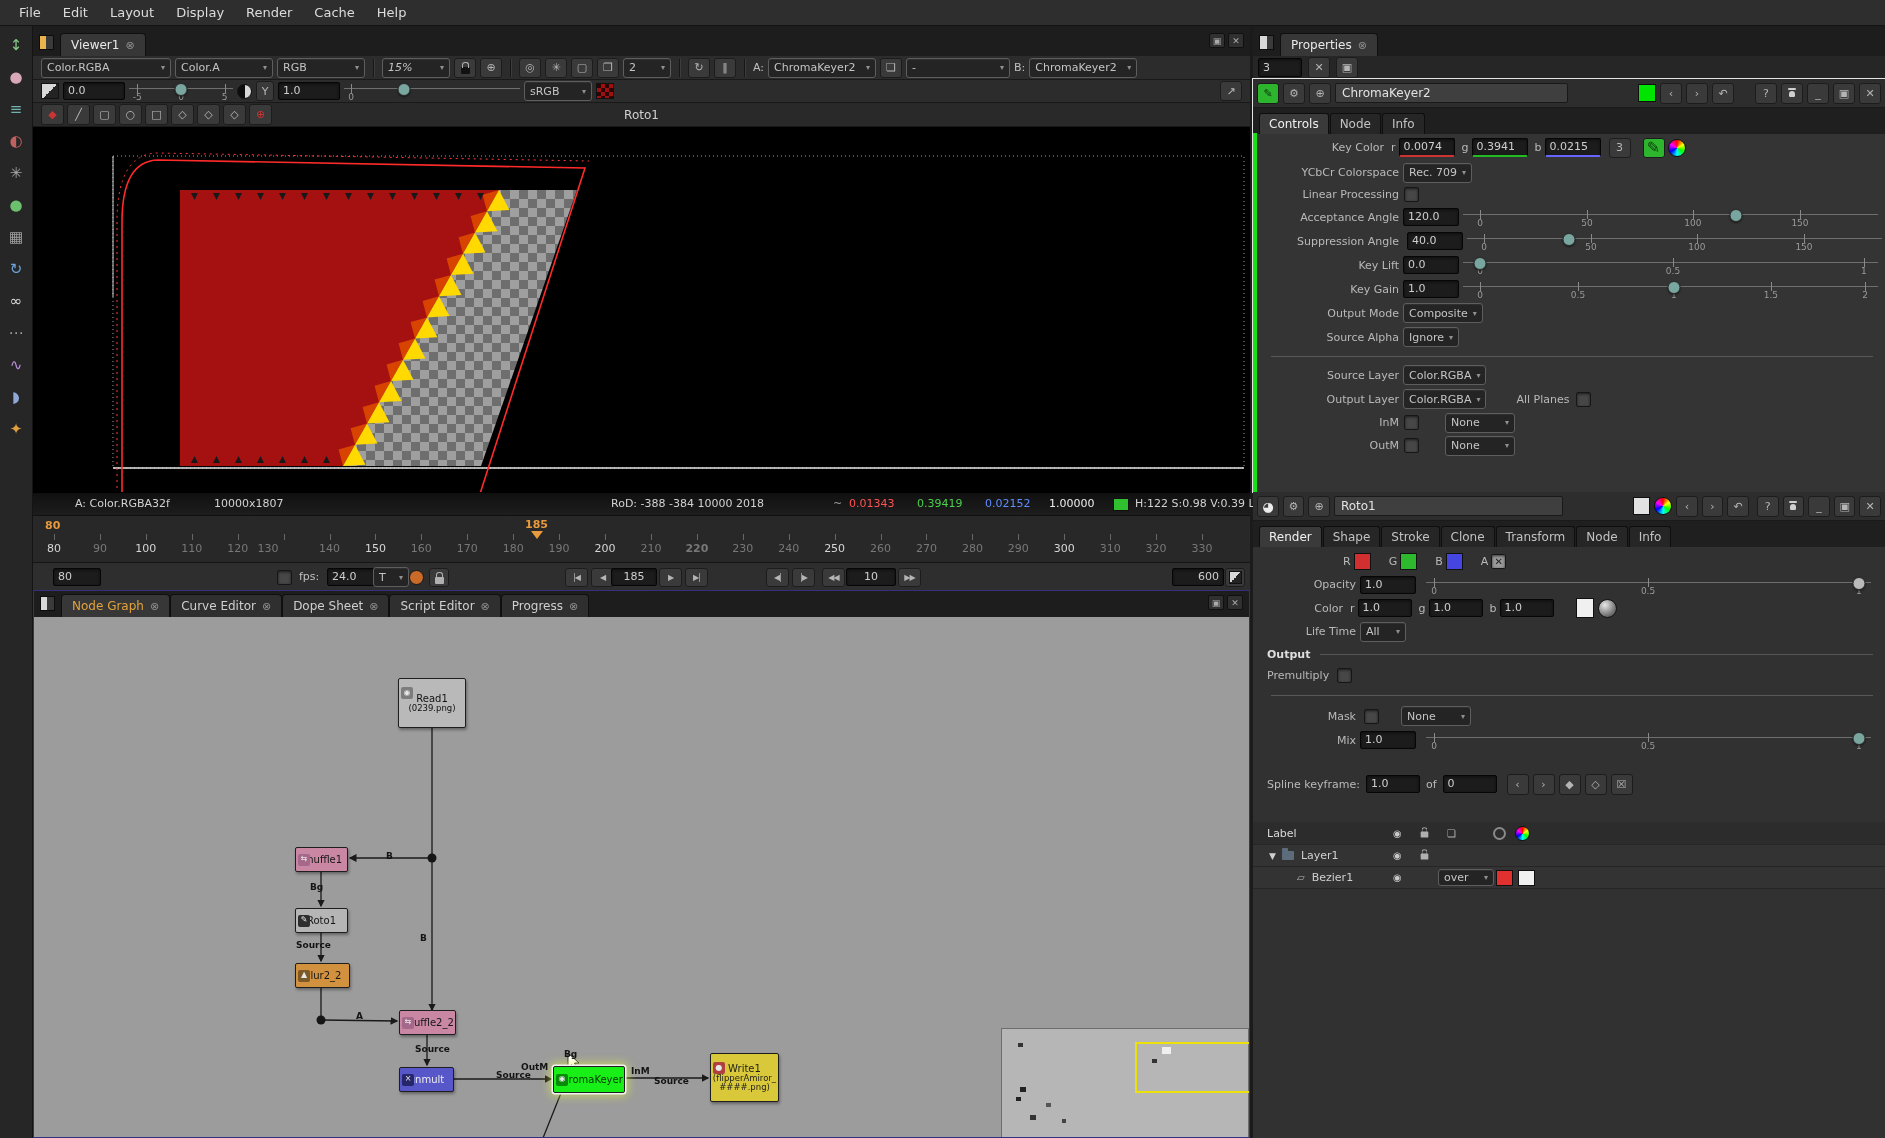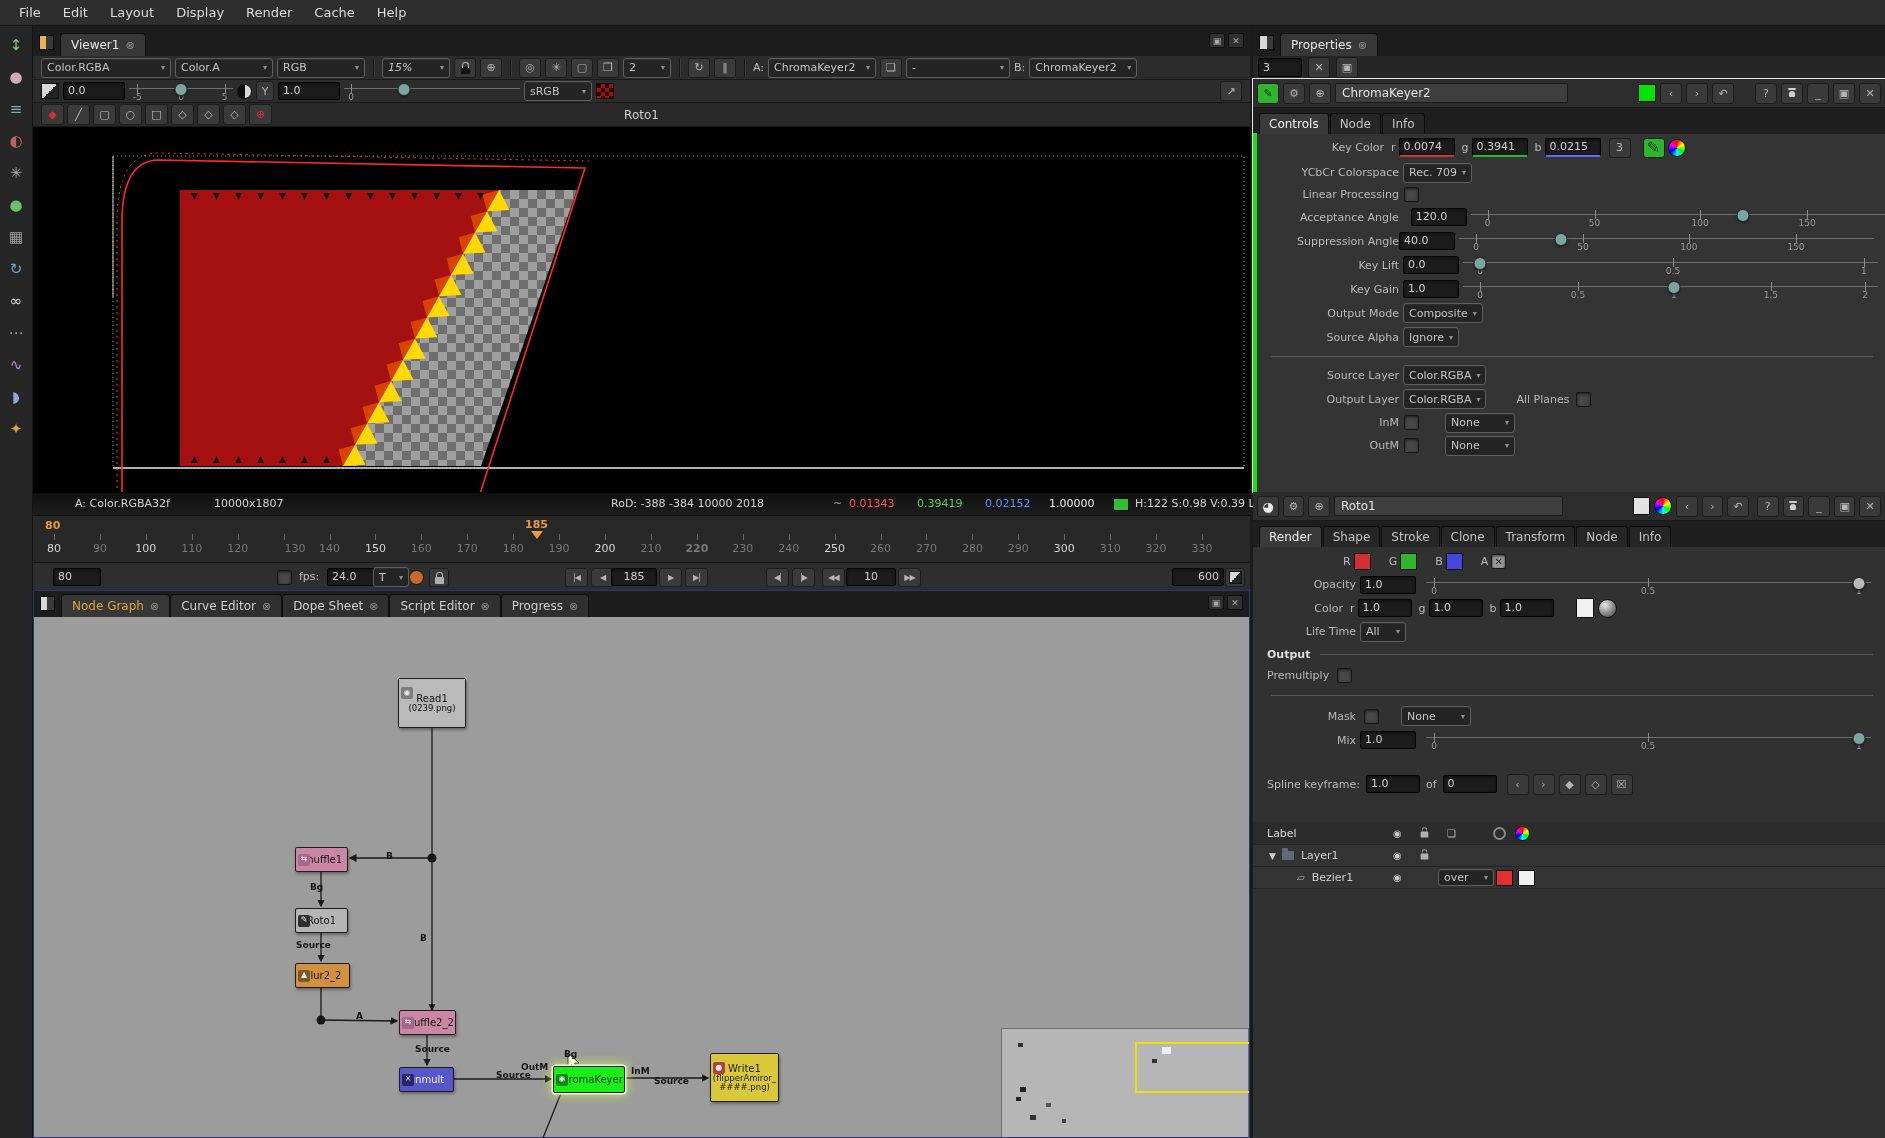--- a/index.html
+++ b/index.html
@@ -328,21 +328,21 @@
       <span class="tlab bright" style="left: 21px;">80</span>
       <div class="ttick" style="left: 66.92px;"></div>
       <span class="tlab" style="left: 66.92px;">90</span>
       <div class="ttick" style="left: 112.84px;"></div>
       <span class="tlab bright" style="left: 112.84px;">100</span>
       <div class="ttick" style="left: 158.76px;"></div>
       <span class="tlab" style="left: 158.76px;">110</span>
       <div class="ttick" style="left: 204.68px;"></div>
       <span class="tlab" style="left: 204.68px;">120</span>
       <div class="ttick" style="left: 250.6px;"></div>
-      <span class="tlab" style="left: 262px;">130</span>
+      <span class="tlab" style="left: 235px;">130</span>
       <div class="ttick" style="left: 296.52px;"></div>
       <span class="tlab" style="left: 296.52px;">140</span>
       <div class="ttick" style="left: 342.44px;"></div>
       <span class="tlab bright" style="left: 342.44px;">150</span>
       <div class="ttick" style="left: 388.36px;"></div>
       <span class="tlab" style="left: 388.36px;">160</span>
       <div class="ttick" style="left: 434.28px;"></div>
       <span class="tlab" style="left: 434.28px;">170</span>
       <div class="ttick" style="left: 480.2px;"></div>
       <span class="tlab" style="left: 480.2px;">180</span>
@@ -593,37 +593,37 @@
           <span>Rec. 709</span>
           <span class="caret">▾</span>
         </span>
     </div>
     <div class="prow" style="height:21px;">
       <span class="plbl w140">Linear Processing</span>
       <span class="chk" style="margin-left:5px;"></span>
     </div>
     <div class="prow" style="height:24px;">
       <span class="plbl w140">Acceptance Angle</span>
-      <span class="field" style="width:46px;margin-left:12px;">120.0</span>
+      <span class="field" style="width:46px;margin-left:4px;">120.0</span>
       <div class="slider" style="width:415px;margin-left:4px;">
           <div class="sline"></div>
           <div class="stick" style="left: 4.1%;"></div>
           <div class="sticklab" style="left: 4.1%;">0</div>
           <div class="stick" style="left: 29.9%;"></div>
           <div class="sticklab" style="left: 29.9%;">50</div>
           <div class="stick" style="left: 55.4%;"></div>
           <div class="sticklab" style="left: 55.4%;">100</div>
           <div class="stick" style="left: 81.2%;"></div>
           <div class="sticklab" style="left: 81.2%;">150</div>
           <div class="shandle" style="left: 65.8%;"></div>
         </div>
     </div>
     <div class="prow" style="height:24px;">
       <span class="plbl w140">Suppression Angle</span>
-      <span class="field" style="width:46px;margin-left:0;">40.0</span>
+      <span class="field" style="width:46px;margin-left:8px;">40.0</span>
       <div class="slider" style="width:415px;margin-left:4px;">
           <div class="sline"></div>
           <div class="stick" style="left: 4.1%;"></div>
           <div class="sticklab" style="left: 4.1%;">0</div>
           <div class="stick" style="left: 29.9%;"></div>
           <div class="sticklab" style="left: 29.9%;">50</div>
           <div class="stick" style="left: 55.4%;"></div>
           <div class="sticklab" style="left: 55.4%;">100</div>
           <div class="stick" style="left: 81.2%;"></div>
           <div class="sticklab" style="left: 81.2%;">150</div>

